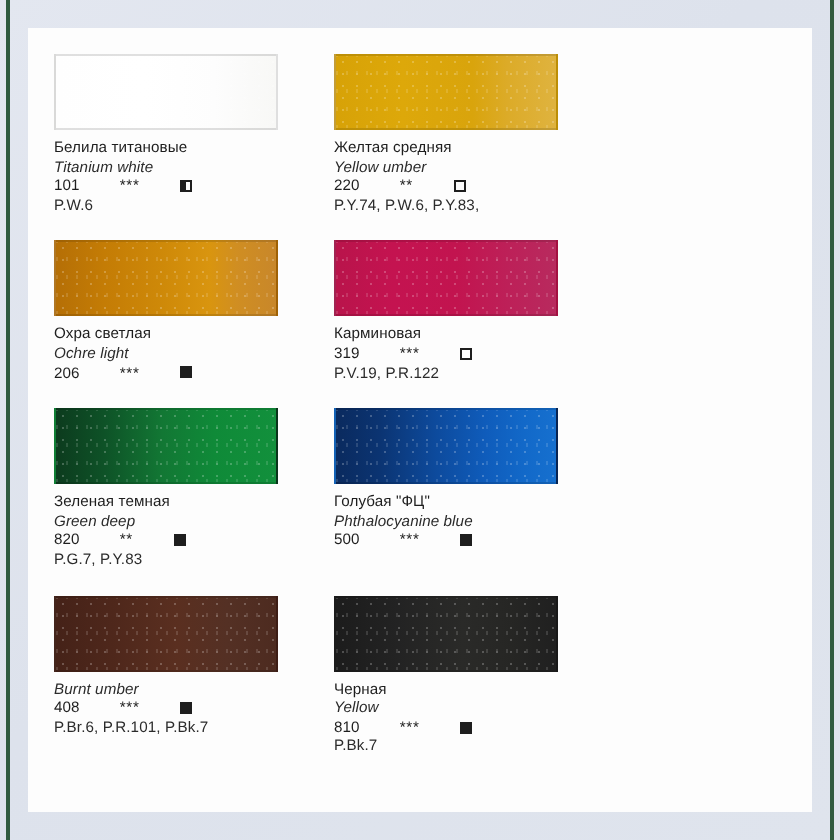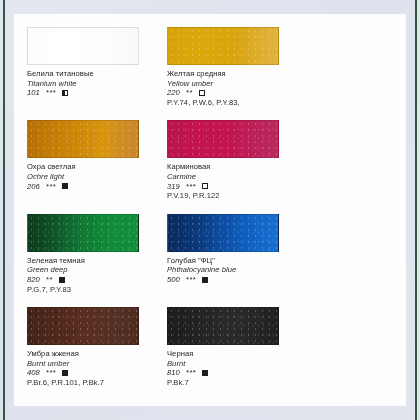--- a/index.html
+++ b/index.html
@@ -87,22 +87,21 @@
     color: #2b2b2b;
     white-space: nowrap;
     letter-spacing: 0.05px;
   }
   .name-ru { color: #1e1e1e; }
   .name-en { color: #2b2b2b; font-style: italic; }
 
   .code-line {
     display: flex;
     align-items: center;
-    gap: 6px;
-    font-style: italic;
+    gap: 20px;
   }
   .code-num { color: #1e1e1e; }
   .stars { color: #1e1e1e; letter-spacing: 0.4px; font-size: 7.6px; }
 
   .opacity-box {
     display: inline-block;
     width: 6px;
     height: 6px;
     border: 1px solid #1e1e1e;
     box-sizing: border-box;
@@ -137,20 +136,21 @@
           <div class="speckle"></div>
         </div>
         <div class="labels">
           <div class="name-ru">Белила титановые</div>
           <div class="name-en">Titanium white</div>
           <div class="code-line">
             <span class="code-num">101</span>
             <span class="stars">***</span>
             <span class="opacity-box half"></span>
           </div>
+          <div class="pigment-line">P.W.6</div>
         </div>
       </div>
       <div class="swatch-card">
         <div class="swatch" style="background: linear-gradient(90deg, rgb(215, 162, 7) 0%, rgb(221, 168, 10) 30%, rgb(217, 164, 12) 62%, rgb(220, 171, 40) 78%, rgb(223, 179, 63) 100%);">
           <div class="speckle"></div>
         </div>
         <div class="labels">
           <div class="name-ru">Желтая средняя</div>
           <div class="name-en">Yellow umber</div>
           <div class="code-line">
@@ -174,21 +174,20 @@
             <span class="opacity-box full"></span>
           </div>
         </div>
       </div>
       <div class="swatch-card">
         <div class="swatch" style="background: linear-gradient(90deg, rgb(185, 20, 75) 0%, rgb(196, 19, 80) 26%, rgb(194, 20, 79) 55%, rgb(189, 32, 88) 78%, rgb(184, 42, 94) 100%);">
           <div class="speckle"></div>
         </div>
         <div class="labels">
           <div class="name-ru">Карминовая</div>
-          <div class="name-en">Carmine</div>
           <div class="code-line">
             <span class="code-num">319</span>
             <span class="stars">***</span>
             <span class="opacity-box empty"></span>
           </div>
           <div class="pigment-line">P.V.19, P.R.122</div>
         </div>
       </div>
       <div class="swatch-card">
         <div class="swatch" style="background: linear-gradient(90deg, rgb(12, 59, 30) 0%, rgb(14, 82, 39) 22%, rgb(18, 119, 52) 48%, rgb(15, 138, 56) 72%, rgb(18, 144, 60) 100%);">
@@ -217,37 +216,36 @@
             <span class="stars">***</span>
             <span class="opacity-box full"></span>
           </div>
         </div>
       </div>
       <div class="swatch-card">
         <div class="swatch" style="background: linear-gradient(90deg, rgb(69, 34, 24) 0%, rgb(78, 39, 27) 25%, rgb(90, 47, 32) 55%, rgb(84, 48, 36) 78%, rgb(77, 43, 32) 100%);">
           <div class="speckle"></div>
         </div>
         <div class="labels">
-          <div class="name-ru">Умбра жженая</div>
           <div class="name-en">Burnt umber</div>
           <div class="code-line">
             <span class="code-num">408</span>
             <span class="stars">***</span>
             <span class="opacity-box full"></span>
           </div>
           <div class="pigment-line">P.Br.6, P.R.101, P.Bk.7</div>
         </div>
       </div>
       <div class="swatch-card">
         <div class="swatch" style="background: linear-gradient(90deg, rgb(28, 28, 28) 0%, rgb(35, 35, 35) 28%, rgb(42, 42, 40) 58%, rgb(38, 38, 36) 80%, rgb(32, 32, 32) 100%);">
           <div class="speckle"></div>
         </div>
         <div class="labels">
           <div class="name-ru">Черная</div>
-          <div class="name-en">Burnt</div>
+          <div class="name-en">Yellow</div>
           <div class="code-line">
             <span class="code-num">810</span>
             <span class="stars">***</span>
             <span class="opacity-box full"></span>
           </div>
           <div class="pigment-line">P.Bk.7</div>
         </div>
       </div>
     </div>
 

